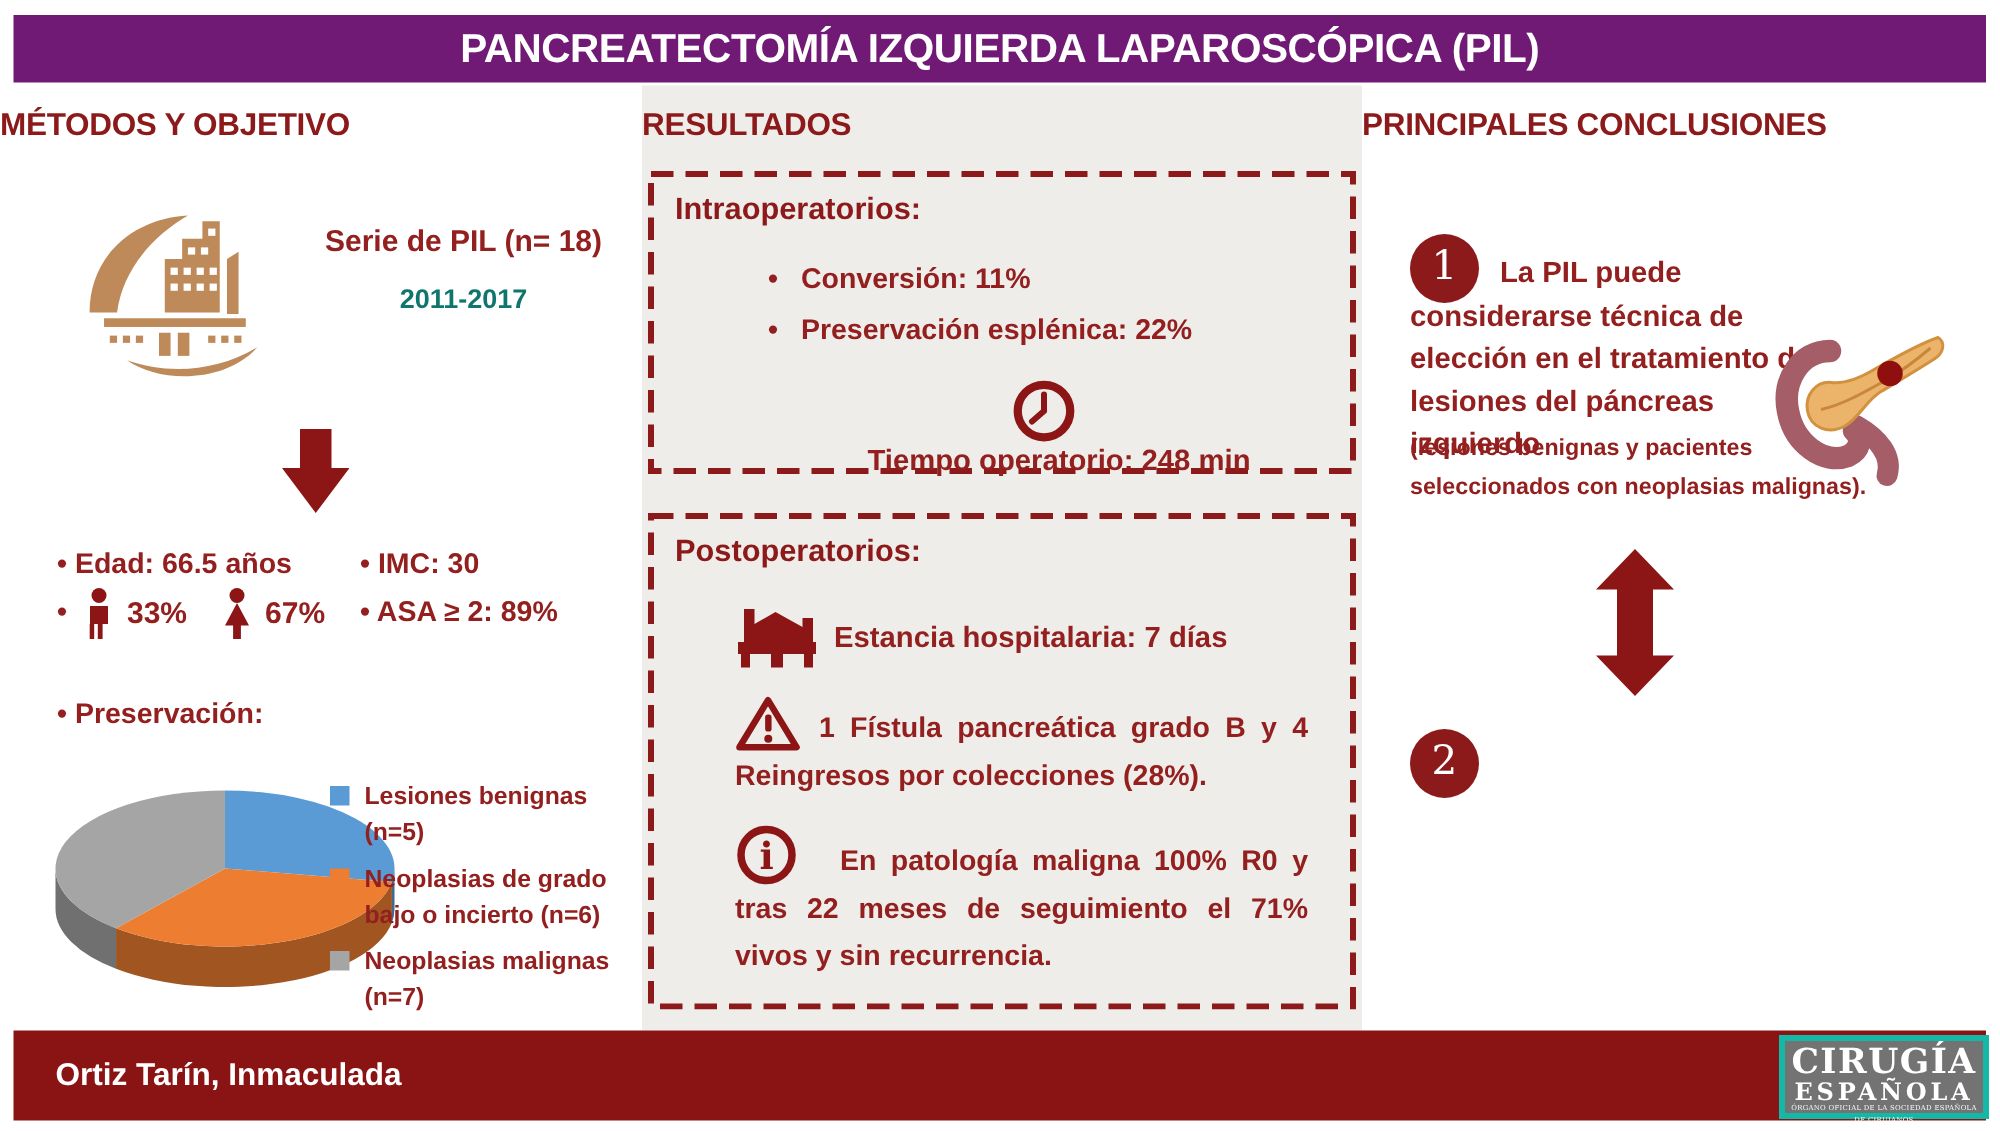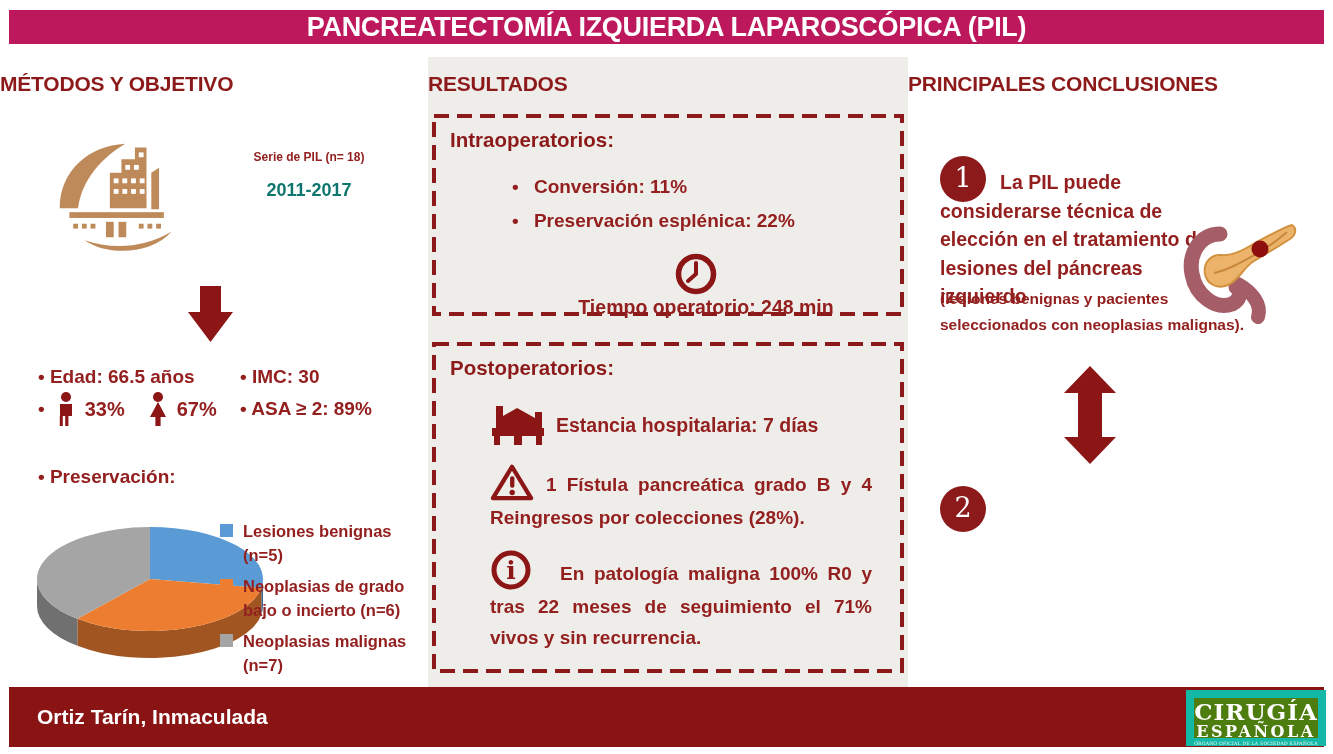--- a/index.html
+++ b/index.html
@@ -1,36 +1,36 @@
 <!DOCTYPE html>
 <html><head>
 <meta charset="utf-8">
 <style>
   * { margin:0; padding:0; box-sizing:border-box; }
   html,body { width:1333px; height:754px; background:#ffffff; font-family:"Liberation Sans", sans-serif; }
   #canvas { position:relative; width:1333px; height:754px; background:#ffffff; overflow:hidden; }
 
   
-  #header-bar { position:absolute; left:9px; top:10px; width:1315px; height:34px; background:#be185d;
+  #header-bar { position:absolute; left:9px; top:10px; width:1315px; height:45px; background:#701a75;
     display:flex; align-items:center; justify-content:center; }
   #header-bar .title { color:#ffffff; font-weight:bold; font-size:27px; letter-spacing:-0.3px; }
 
   
   #results-panel-bg { position:absolute; left:428px; top:57px; width:480px; height:630px; background:#efedea; }
 
   .col-title { position:absolute; top:72px; height:30px; font-size:21px; font-weight:bold; color:#8c1a1a;
     text-align:left; letter-spacing:-0.2px; }
   #methods-title { left:0; width:428px; }
   #results-title { left:428px; width:480px; }
   #conclusions-title { left:908px; width:425px; }
 
   
   #hospital-icon-box { position:absolute; left:52px; top:136px; width:135px; height:135px; }
   #serie-box { position:absolute; left:190px; top:150px; width:238px; text-align:center; }
-  #serie-box .serie { font-size:12px; font-weight:bold; color:#93201f; }
+  #serie-box .serie { font-size:20px; font-weight:bold; color:#93201f; }
   #serie-box .years { font-size:18px; font-weight:bold; color:#0f766e; margin-top:16px; }
   #down-arrow-box { position:absolute; left:188px; top:286px; width:45px; height:56px; }
 
   .stat { position:absolute; font-size:19px; font-weight:bold; color:#93201f; white-space:nowrap; }
   #stat-edad { left:38px; top:366px; }
   #stat-imc { left:240px; top:366px; }
   #stat-gender { left:38px; top:392px; display:flex; align-items:center; }
   #stat-asa { left:240px; top:398px; }
   #stat-diag { left:38px; top:466px; }
   .gender-icon { width:22px; height:34px; margin:0 8px 0 10px; }
@@ -75,22 +75,22 @@
     line-height:26px; font-weight:bold; color:#93201f; }
   #pancreas-box { position:absolute; left:1180px; top:220px; width:150px; height:110px; }
   #updown-arrow-box { position:absolute; left:1064px; top:366px; width:52px; height:98px; }
   #conclusion-2-text { position:absolute; left:940px; top:498px; width:360px; font-size:19.5px;
     line-height:31px; font-weight:bold; color:#93201f; text-indent:60px; }
 
   
   #footer-bar { position:absolute; left:9px; top:687px; width:1315px; height:60px; background:#8a1414; }
   #footer-author { position:absolute; left:28px; top:0; height:60px; line-height:60px; color:#ffffff;
     font-size:21px; font-weight:bold; }
-  #journal-logo { position:absolute; left:1177px; top:3px; width:140px; height:56px; background:#4d7c0f;
-    border:8px solid #14b8a6; text-align:center; color:#ffffff; font-family:"DejaVu Serif", serif; }
+  #journal-logo { position:absolute; left:1177px; top:3px; width:140px; height:56px; background:#737373;
+    border:4px solid #14b8a6; text-align:center; color:#ffffff; font-family:"DejaVu Serif", serif; }
   #journal-logo .l1 { font-size:23px; font-weight:bold; letter-spacing:1px; line-height:24px; margin-top:2px; }
   #journal-logo .l2 { font-size:16px; font-weight:bold; letter-spacing:2.5px; line-height:16px; }
   #journal-logo .l3 { font-size:4.6px; letter-spacing:0.2px; line-height:8px; opacity:0.95; }
 
   svg { display:block; }
 </style>
 </head>
 <body>
 
 <div id="canvas">

